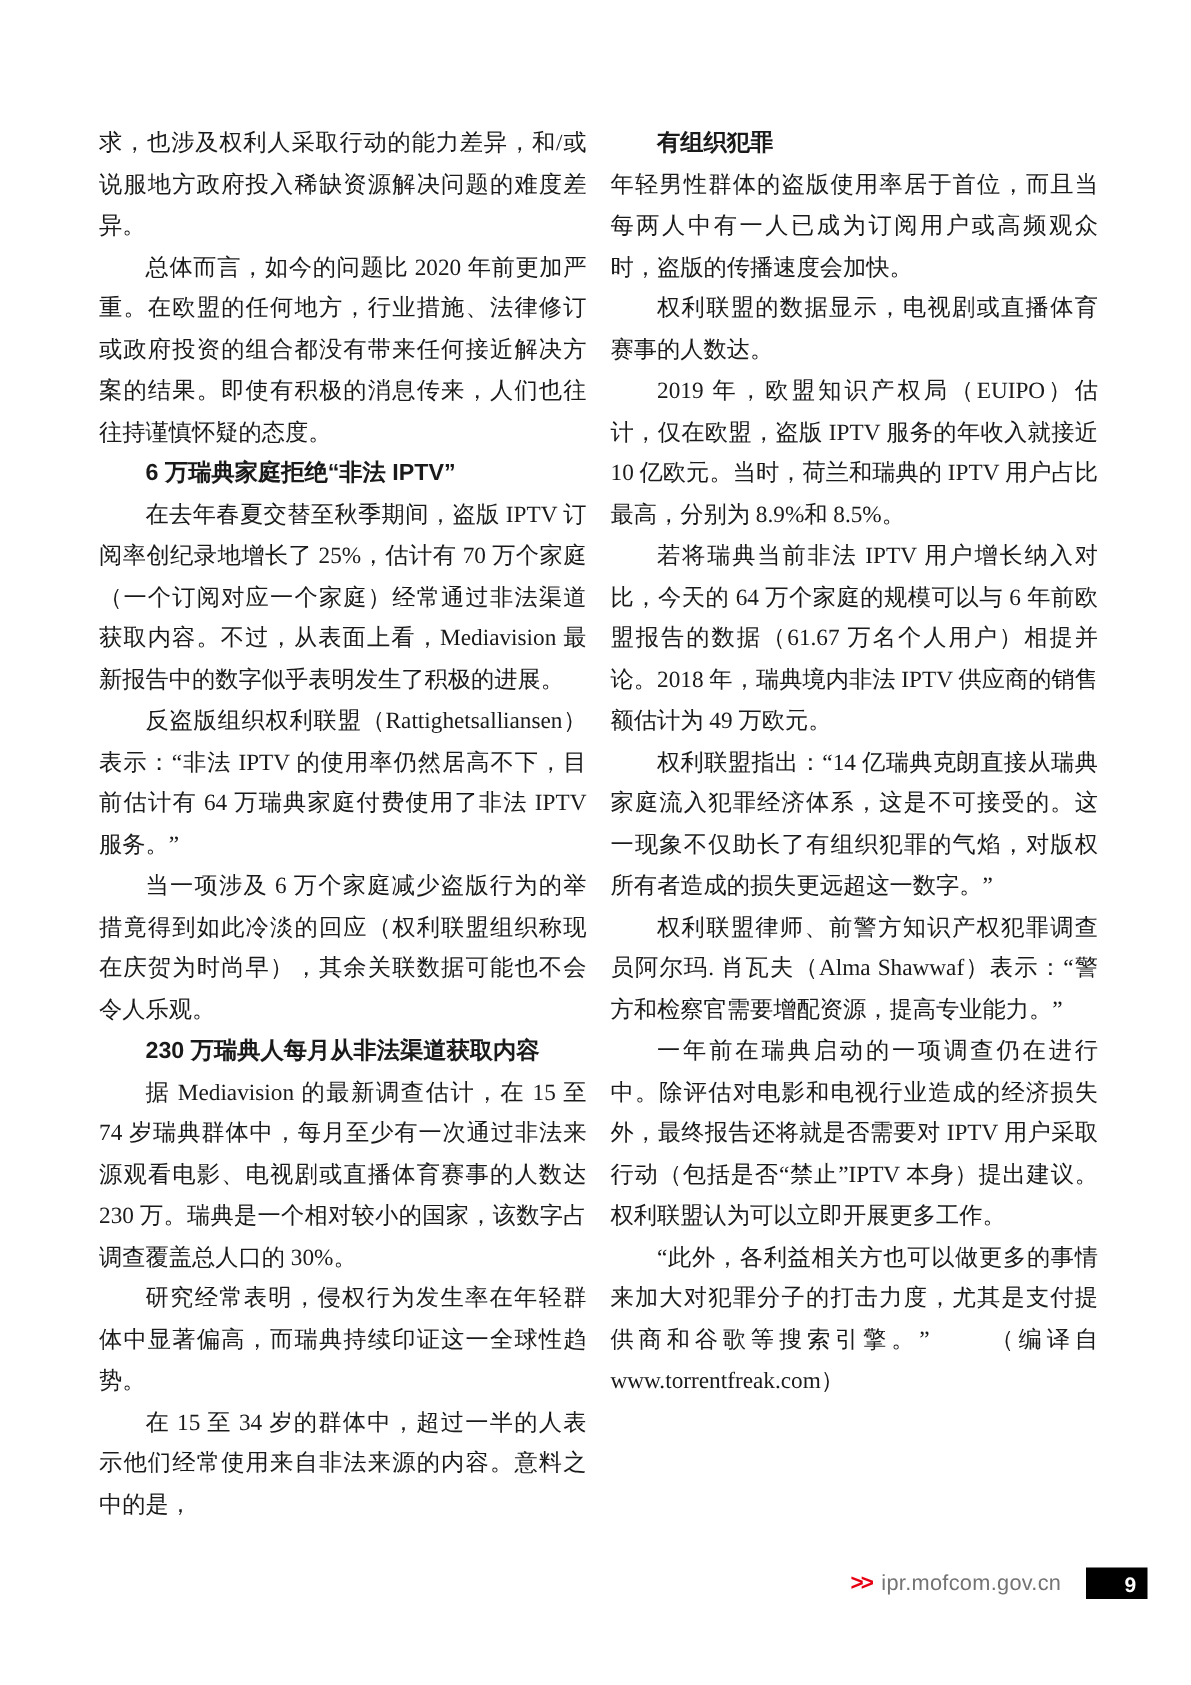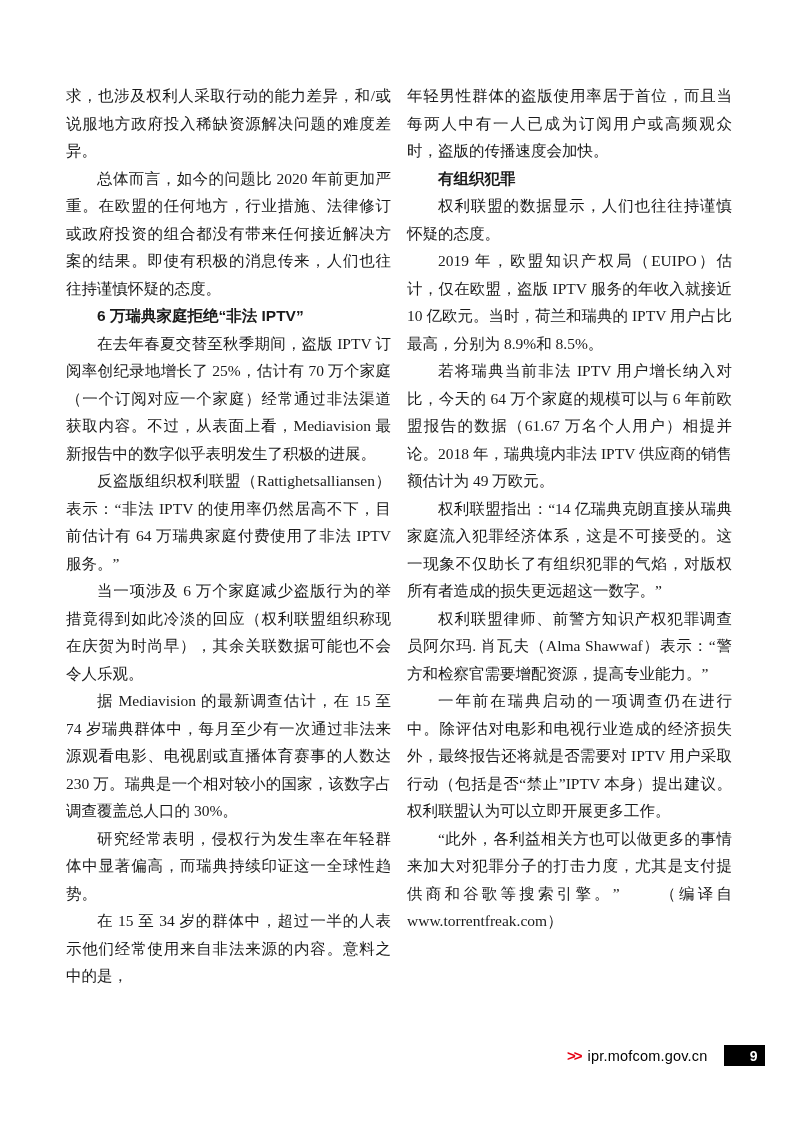--- a/index.html
+++ b/index.html
@@ -50,21 +50,21 @@
   .chevrons {
     color: var(--accent, #e60012);
     font-weight: bold;
     font-size: 15px;
     letter-spacing: -2px;
     margin-right: 7px;
     line-height: 1;
   }
   .footer-url {
     font-size: 14.5px;
-    color: #000000;
+    color: #737373;
     letter-spacing: 0.2px;
   }
   .page-box {
     margin-left: 16px;
     width: 41px; height: 21px;
     background: var(--pagebox, #000000);
     display: flex;
     align-items: center;
     justify-content: flex-end;
     padding-right: 7px;
@@ -83,28 +83,29 @@
 <div class="page">
 
   <div class="columns">
     <div class="col">
         <p class="blk cont">求，也涉及权利人采取行动的能力差异，和/或说服地方政府投入稀缺资源解决问题的难度差异。</p>
         <p class="blk p">总体而言，如今的问题比 2020 年前更加严重。在欧盟的任何地方，行业措施、法律修订或政府投资的组合都没有带来任何接近解决方案的结果。即使有积极的消息传来，人们也往往持谨慎怀疑的态度。</p>
         <p class="blk h">6 万瑞典家庭拒绝“非法 IPTV”</p>
         <p class="blk p">在去年春夏交替至秋季期间，盗版 IPTV 订阅率创纪录地增长了 25%，估计有 70 万个家庭（一个订阅对应一个家庭）经常通过非法渠道获取内容。不过，从表面上看，Mediavision 最新报告中的数字似乎表明发生了积极的进展。</p>
         <p class="blk p">反盗版组织权利联盟（Rattighetsalliansen）表示：“非法 IPTV 的使用率仍然居高不下，目前估计有 64 万瑞典家庭付费使用了非法 IPTV 服务。”</p>
         <p class="blk p">当一项涉及 6 万个家庭减少盗版行为的举措竟得到如此冷淡的回应（权利联盟组织称现在庆贺为时尚早），其余关联数据可能也不会令人乐观。</p>
+        <p class="blk h">230 万瑞典人每月从非法渠道获取内容</p>
         <p class="blk p">据 Mediavision 的最新调查估计，在 15 至 74 岁瑞典群体中，每月至少有一次通过非法来源观看电影、电视剧或直播体育赛事的人数达 230 万。瑞典是一个相对较小的国家，该数字占调查覆盖总人口的 30%。</p>
         <p class="blk p">研究经常表明，侵权行为发生率在年轻群体中显著偏高，而瑞典持续印证这一全球性趋势。</p>
         <p class="blk p">在 15 至 34 岁的群体中，超过一半的人表示他们经常使用来自非法来源的内容。意料之中的是，</p>
       </div>
     <div class="col">
+        <p class="blk h">有组织犯罪</p>
         <p class="blk cont">年轻男性群体的盗版使用率居于首位，而且当每两人中有一人已成为订阅用户或高频观众时，盗版的传播速度会加快。</p>
-        <p class="blk h">有组织犯罪</p>
-        <p class="blk p">权利联盟的数据显示，人们也往往持谨慎怀疑的态度。</p>
+        <p class="blk p">权利联盟的数据显示，电视剧或直播体育赛事的人数达。</p>
         <p class="blk p">2019 年，欧盟知识产权局（EUIPO）估计，仅在欧盟，盗版 IPTV 服务的年收入就接近 10 亿欧元。当时，荷兰和瑞典的 IPTV 用户占比最高，分别为 8.9%和 8.5%。</p>
         <p class="blk p">若将瑞典当前非法 IPTV 用户增长纳入对比，今天的 64 万个家庭的规模可以与 6 年前欧盟报告的数据（61.67 万名个人用户）相提并论。2018 年，瑞典境内非法 IPTV 供应商的销售额估计为 49 万欧元。</p>
         <p class="blk p">权利联盟指出：“14 亿瑞典克朗直接从瑞典家庭流入犯罪经济体系，这是不可接受的。这一现象不仅助长了有组织犯罪的气焰，对版权所有者造成的损失更远超这一数字。”</p>
         <p class="blk p">权利联盟律师、前警方知识产权犯罪调查员阿尔玛. 肖瓦夫（Alma Shawwaf）表示：“警方和检察官需要增配资源，提高专业能力。”</p>
         <p class="blk p">一年前在瑞典启动的一项调查仍在进行中。除评估对电影和电视行业造成的经济损失外，最终报告还将就是否需要对 IPTV 用户采取行动（包括是否“禁止”IPTV 本身）提出建议。权利联盟认为可以立即开展更多工作。</p>
         <p class="blk p">“此外，各利益相关方也可以做更多的事情来加大对犯罪分子的打击力度，尤其是支付提供商和谷歌等搜索引擎。”　　（编译自 www.torrentfreak.com）</p>
       </div>
   </div>
 
   <div class="footer">

